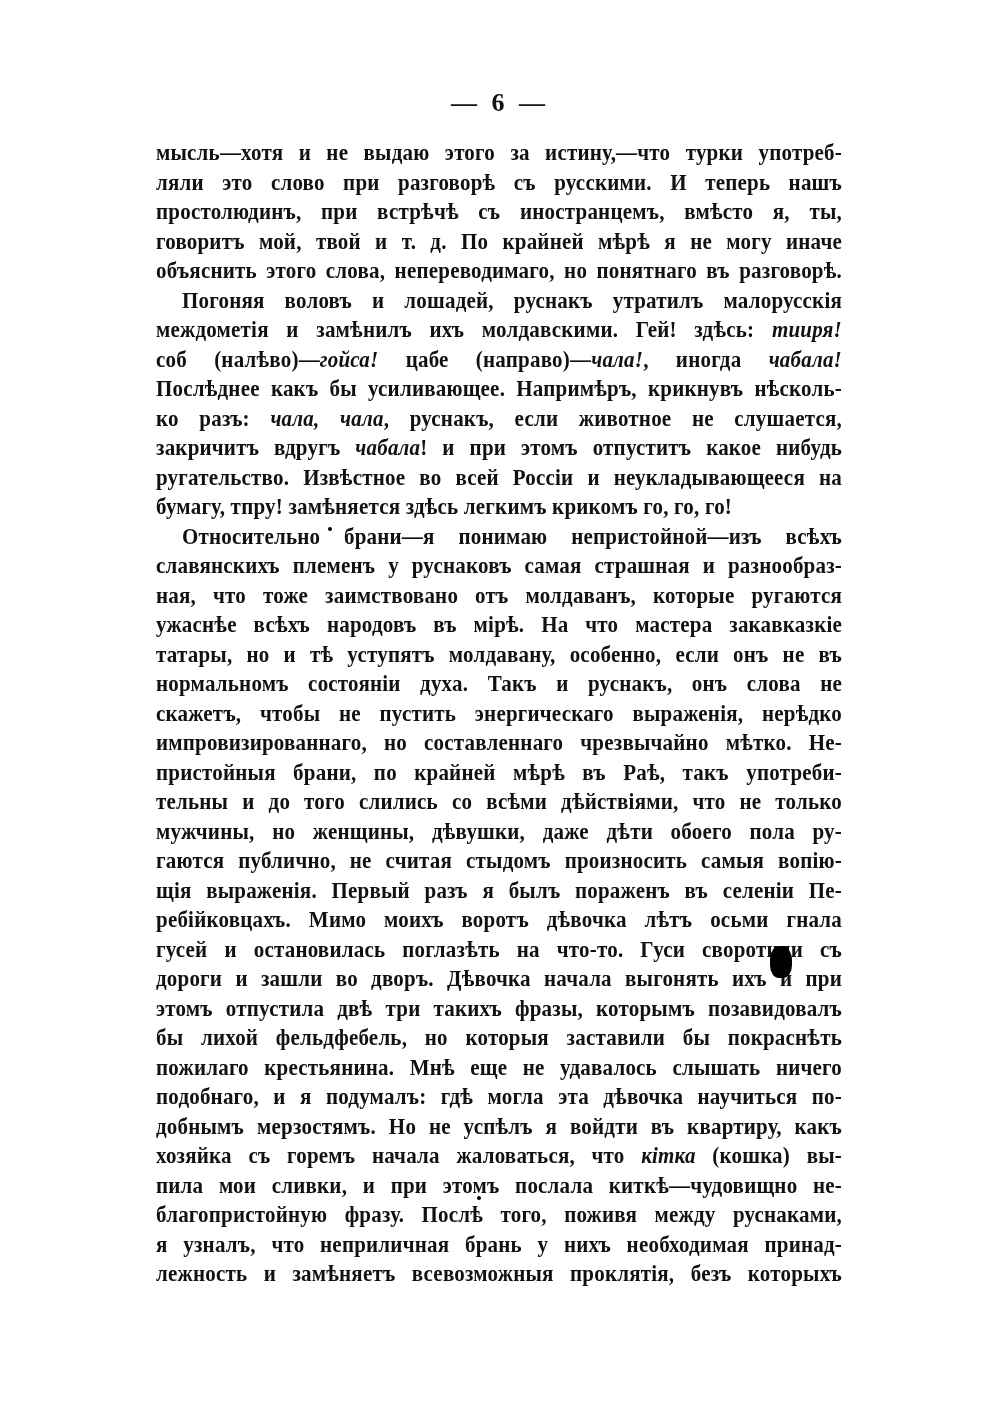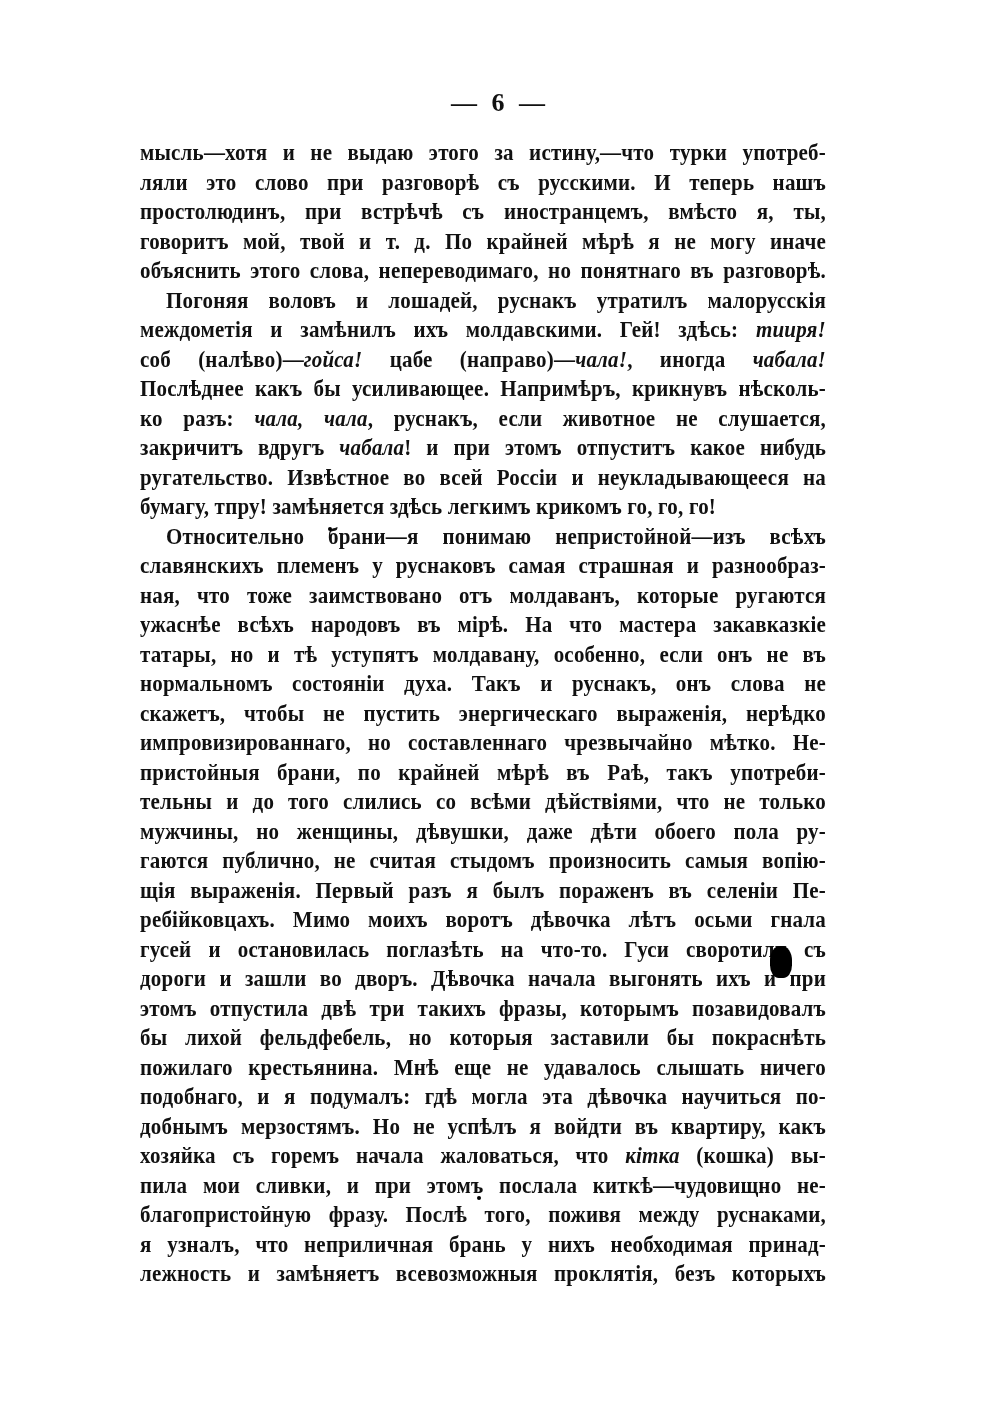--- a/index.html
+++ b/index.html
@@ -21,21 +21,21 @@
       left: 0;
       width: 1000px;
       text-align: center;
       font-size: 26px;
       font-weight: bold;
       letter-spacing: 4px;
     }
     .text-block {
       position: absolute;
       top: 138px;
-      left: 140px;
+      left: 156px;
       width: 686px;
     }
     .line {
       display: block;
       height: 29.5px;
       line-height: 29.5px;
       font-size: 21px;
       font-weight: bold;
       white-space: nowrap;
       text-align: justify;

